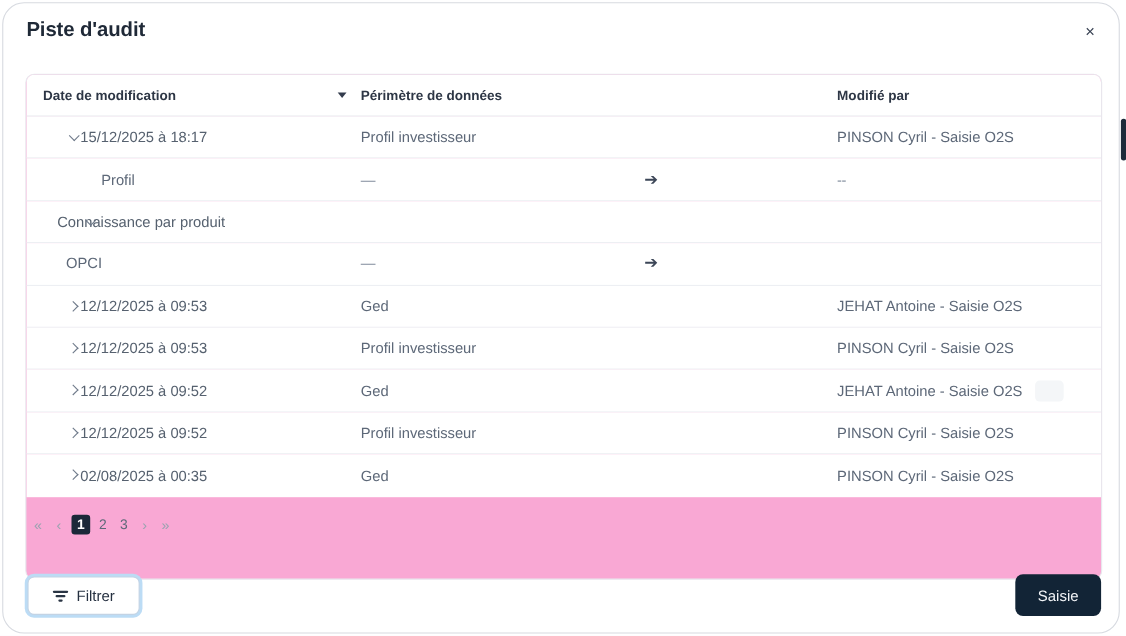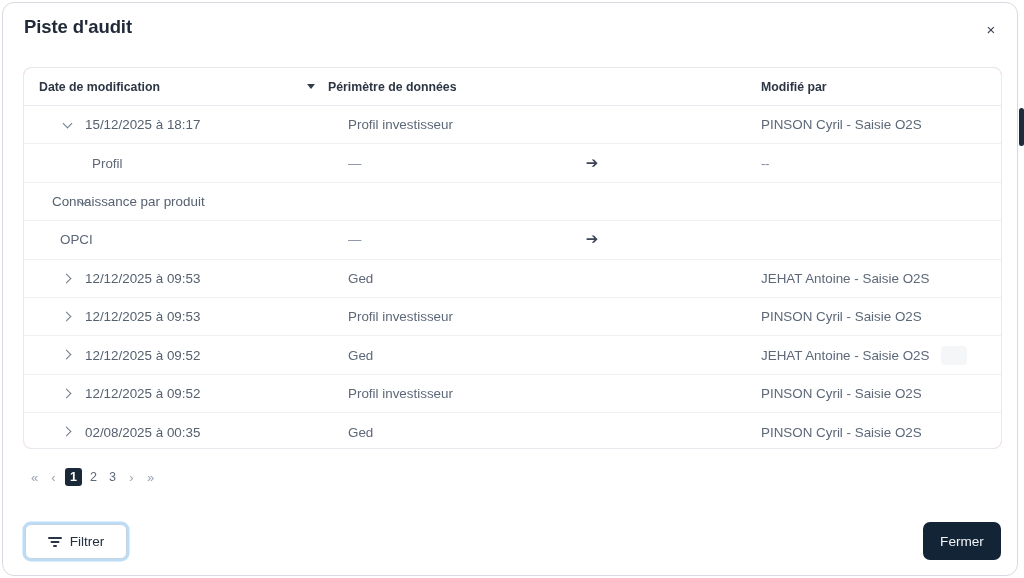--- a/index.html
+++ b/index.html
@@ -14,21 +14,21 @@
 
   
   #modal {
     position: absolute;
     left: 2px;
     top: 2px;
     width: 1016px;
     height: 574px;
     background: #ffffff;
     border: 1px solid #d7dae0;
-    border-radius: 12px;
+    border-radius: 20px;
     overflow: hidden;
   }
 
   
   #modal-header {
     position: absolute;
     left: 0; top: 0;
     width: 100%;
     height: 52px;
   }
@@ -58,21 +58,21 @@
     font-family: "Liberation Sans", sans-serif;
     line-height: 1;
   }
 
   
   #table-card {
     position: absolute;
     left: 20px;
     top: 64px;
     width: 979px;
-    height: 382px;
+    height: 460px;
     background: #f9a8d4;
     border: 1px solid #e7e9ee;
     border-radius: 8px;
     overflow: hidden;
   }
 
   .trow {
     position: relative;
     width: 100%;
     border-bottom: 1px solid #edeff3;
@@ -116,21 +116,21 @@
     position: absolute;
     top: 0;
     height: 100%;
     display: flex;
     align-items: center;
     font-size: 13.4px;
     color: #5d6878;
     white-space: nowrap;
   }
   .c-date  { left: 0;     width: 300px; }
-  .c-scope { left: 304px; width: 230px; margin-left: 20px; }
+  .c-scope { left: 304px; width: 230px; }
   .c-arrow { left: 548px; width: 40px; justify-content: center; }
   .c-by    { left: 737px; width: 235px; }
 
   
   .grouprow .c-date { color: #56616f; }
 
   .chev {
     width: 16px;
     height: 16px;
     flex: 0 0 16px;
@@ -143,21 +143,21 @@
     width: 6px; height: 6px;
     border-right: 1.6px solid #6f7a8a;
     border-bottom: 1.6px solid #6f7a8a;
     left: 4px; top: 4px;
   }
   .chev.down::before { transform: rotate(45deg); top: 3px; }
   .chev.right::before { transform: rotate(-45deg); left: 3px; }
 
   .lvl0 { padding-left: 35px; }
   .lvl0 .chev { position: absolute; left: 36px; top: 11px; }
-  .lvl0 .lbl  { margin-left: 26px; }
+  .lvl0 .lbl  { margin-left: 14px; }
 
   .lvl1 { }
   .lvl1 .chev { position: absolute; left: 51px; top: 11px; }
   .lvl1 .lbl  { margin-left: 28px; }
 
   .lvl2 .lbl  { margin-left: 68px; }
   .lvl3 .lbl  { margin-left: 36px; }
 
   .arrow-glyph {
     font-size: 15px;
@@ -402,19 +402,19 @@
 
   <div id="filter-btn">
     <span id="filter-icon">
         <i></i>
         <i></i>
         <i></i>
       </span>
     <span id="filter-label">Filtrer</span>
   </div>
 
-  <button id="close-modal-btn">Fermer</button>
+  <button id="close-modal-btn">Saisie</button>
 
 </div>
 
 <div id="page-scroll-track">
   <div id="page-scroll-thumb"></div>
 </div>
 
 </body></html>

